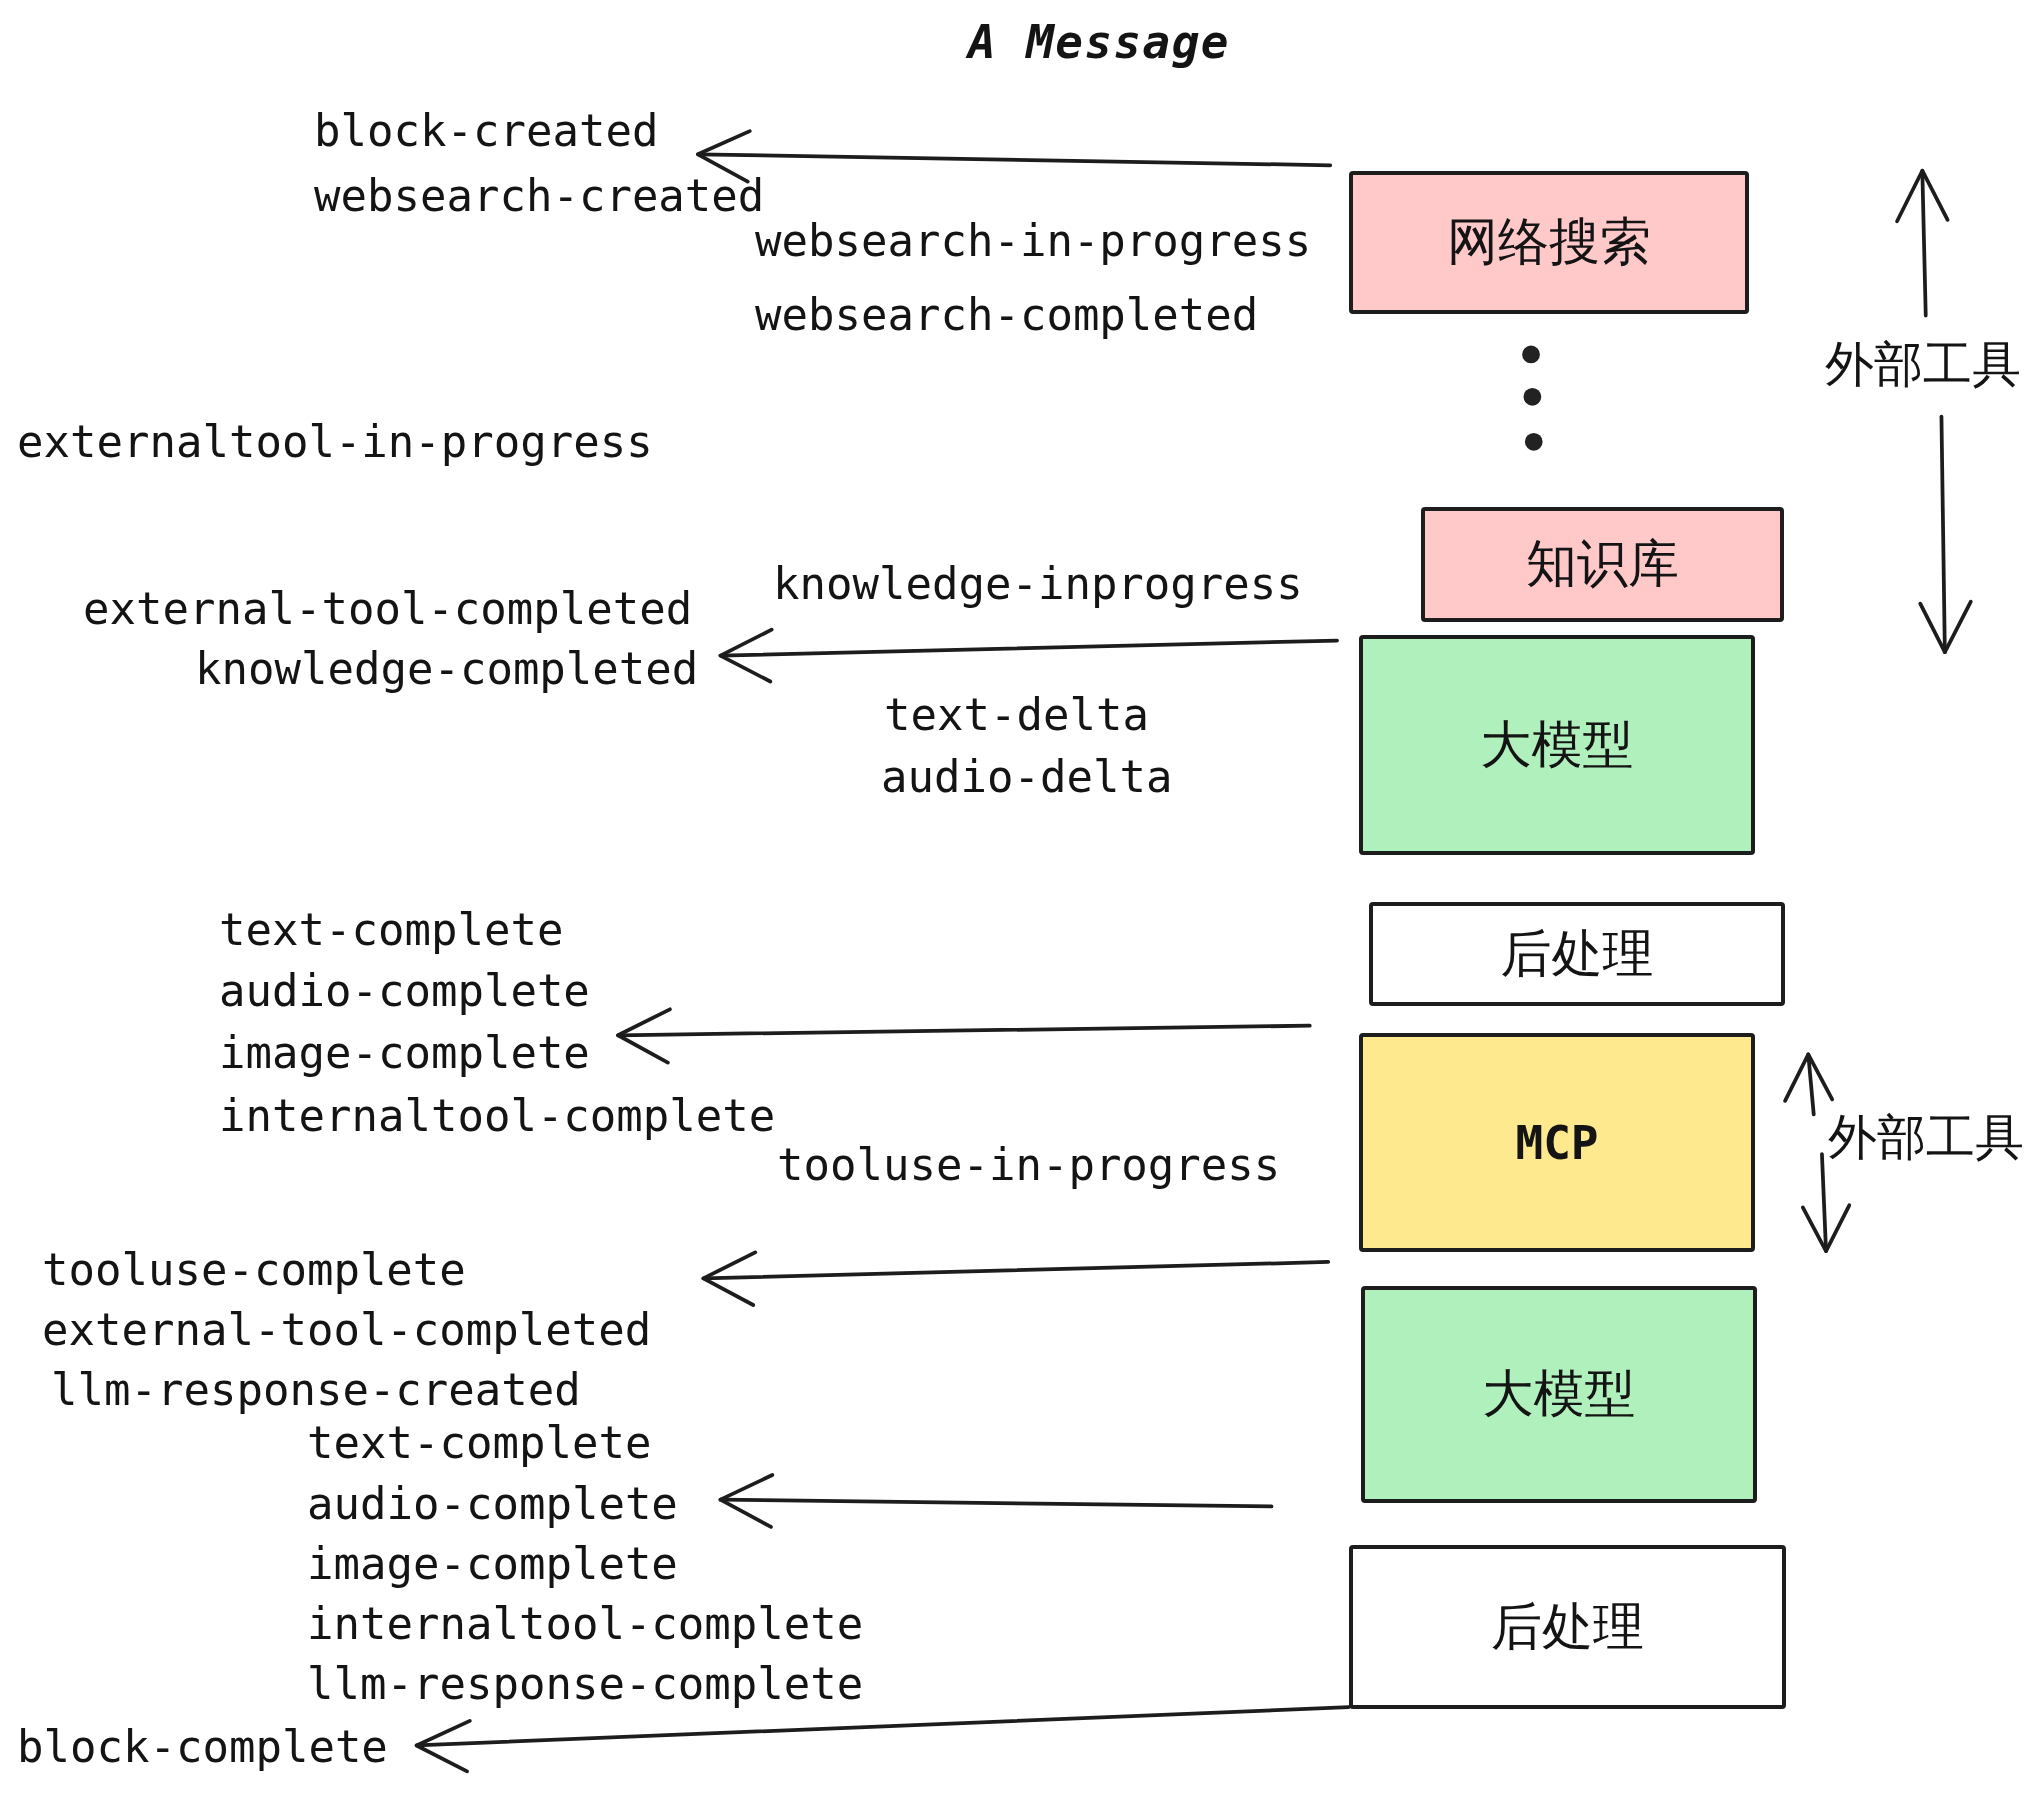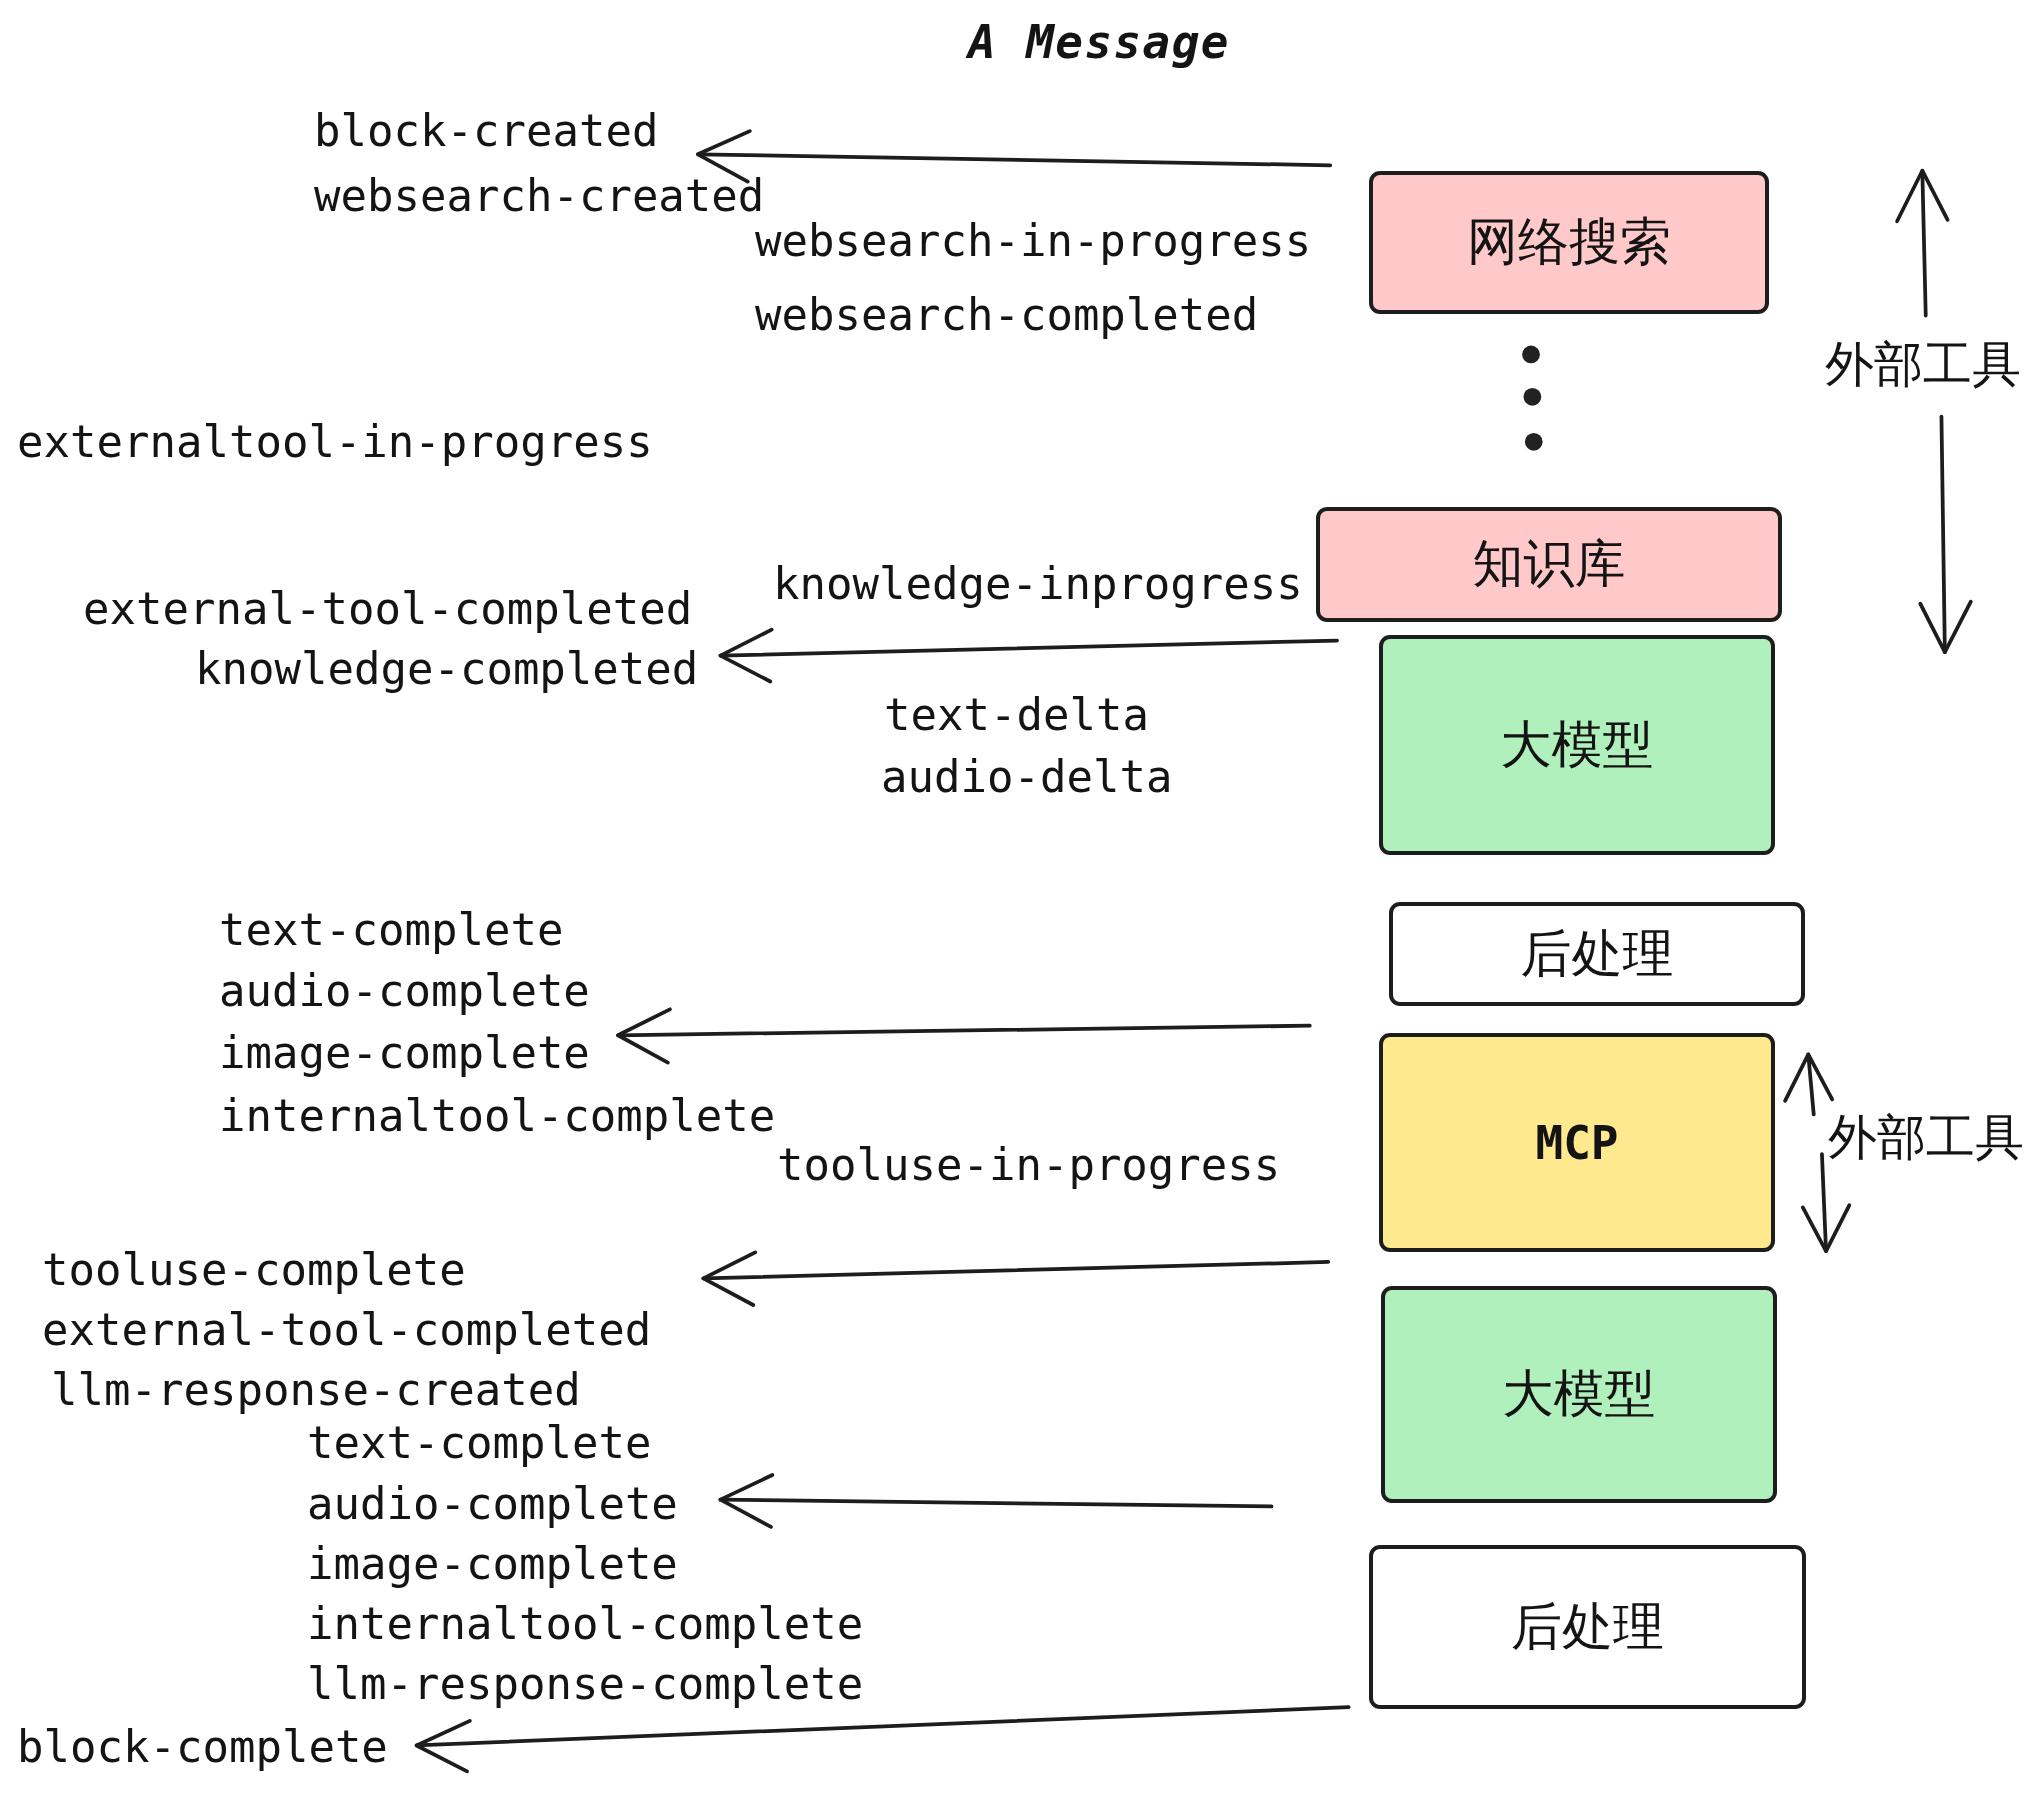--- a/index.html
+++ b/index.html
@@ -1,21 +1,21 @@
 <!DOCTYPE html>
 <html style="--pink: #ffc9c9; --green: #b0f0bd; --yellow: #ffe98f; --white: #ffffff; --ink: #1d1d1d;font-size:11px"><head>
 <meta charset="utf-8">
 <style>
   html,body{margin:0;padding:0;background:#ffffff;}
   .canvas{position:relative;width:2035px;height:1796px;background:#ffffff;overflow:hidden;
           font-family:"DejaVu Sans Mono", monospace;color:#141414;}
   .title{position:absolute;white-space:nowrap;font-size:46px;font-weight:600;letter-spacing:1.4px;font-style:italic;}
   .ev{position:absolute;white-space:nowrap;font-size:44px;font-weight:500;transform:translateY(-50%);letter-spacing:0px;}
   .node{position:absolute;border:4.1px solid var(--ink);display:flex;align-items:center;justify-content:center;
-        font-family:"Liberation Sans", sans-serif;font-size:51px;font-weight:500;border-radius:11px;box-sizing:border-box;margin-left:20px;}
+        font-family:"Liberation Sans", sans-serif;font-size:51px;font-weight:500;border-radius:4px;box-sizing:border-box;}
   .node.pink{background:var(--pink);}
   .node.green{background:var(--green);}
   .node.yellow{background:var(--yellow);}
   .node.white{background:var(--white);}
   .node.mono{font-family:"DejaVu Sans Mono", monospace;font-size:46px;font-weight:600;}
   .side{position:absolute;white-space:nowrap;font-family:"Liberation Sans", sans-serif;
         font-size:49px;font-weight:500;transform:translateY(-50%);}
   svg.overlay{position:absolute;left:0;top:0;}
   .stroke{fill:none;stroke:var(--ink);stroke-width:5.5;stroke-linecap:round;stroke-linejoin:round;}
 </style>
@@ -95,21 +95,21 @@
   <div class="ev" style="left:307px;top:1442px">text-complete</div>
   <div class="ev" style="left:307px;top:1503px">audio-complete</div>
   <div class="ev" style="left:307px;top:1563px">image-complete</div>
   <div class="ev" style="left:307px;top:1623px">internaltool-complete</div>
   <div class="ev" style="left:307px;top:1683px">llm-response-complete</div>
   <div class="ev" style="left:17px;top:1746px">block-complete</div>
 
   <div class="node pink" style="left:1349px;top:171px;width:400px;height:143px">
     <span>网络搜索</span>
   </div>
-  <div class="node pink" style="left:1296px;top:507px;width:466px;height:115px">
+  <div class="node pink" style="left:1421px;top:507px;width:363px;height:115px">
     <span>知识库</span>
   </div>
   <div class="node green" style="left:1359px;top:635px;width:396px;height:220px">
     <span>大模型</span>
   </div>
   <div class="node white" style="left:1369px;top:902px;width:416px;height:104px">
     <span>后处理</span>
   </div>
   <div class="node yellow mono" style="left:1359px;top:1033px;width:396px;height:219px">
     <span>MCP</span>

